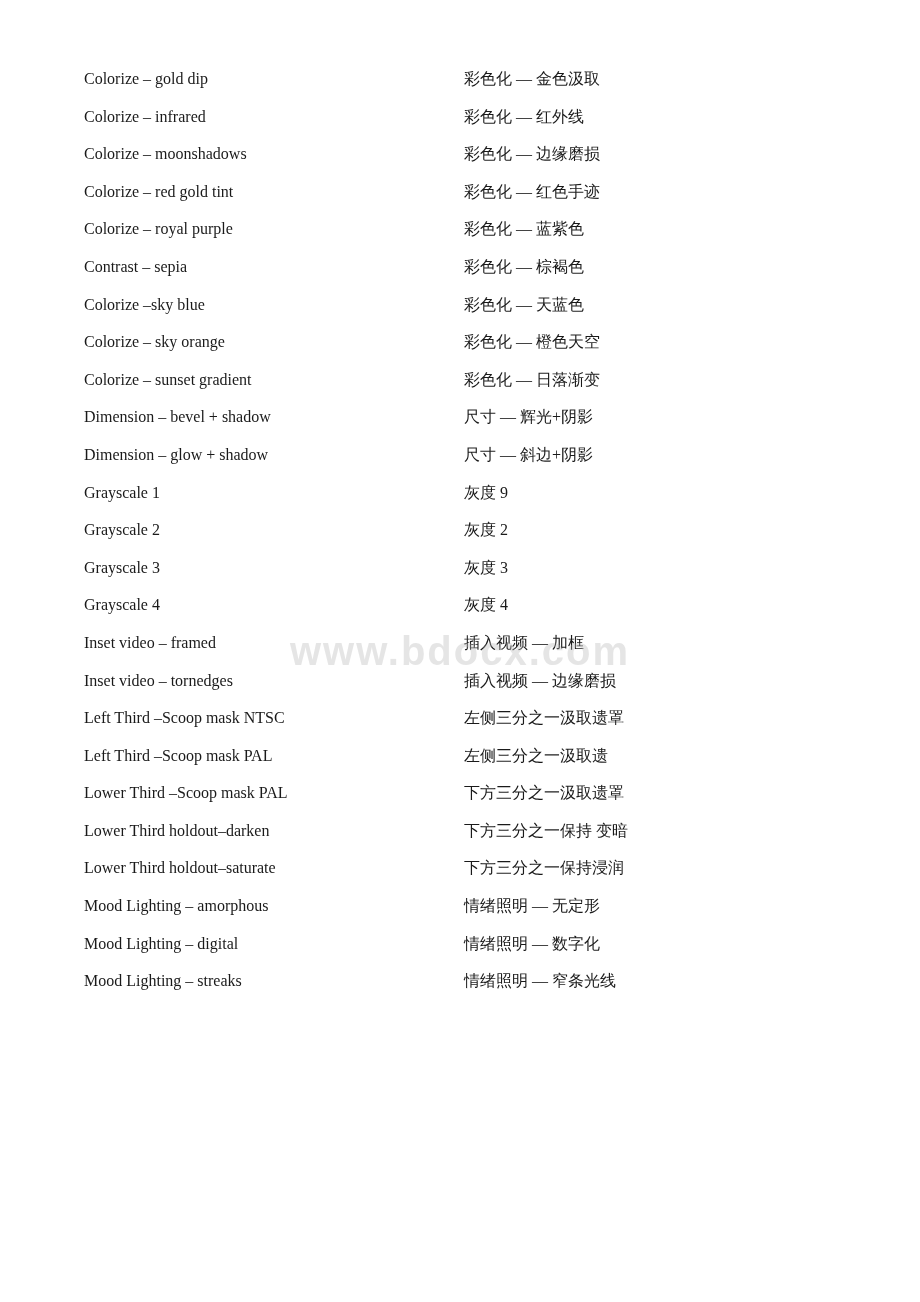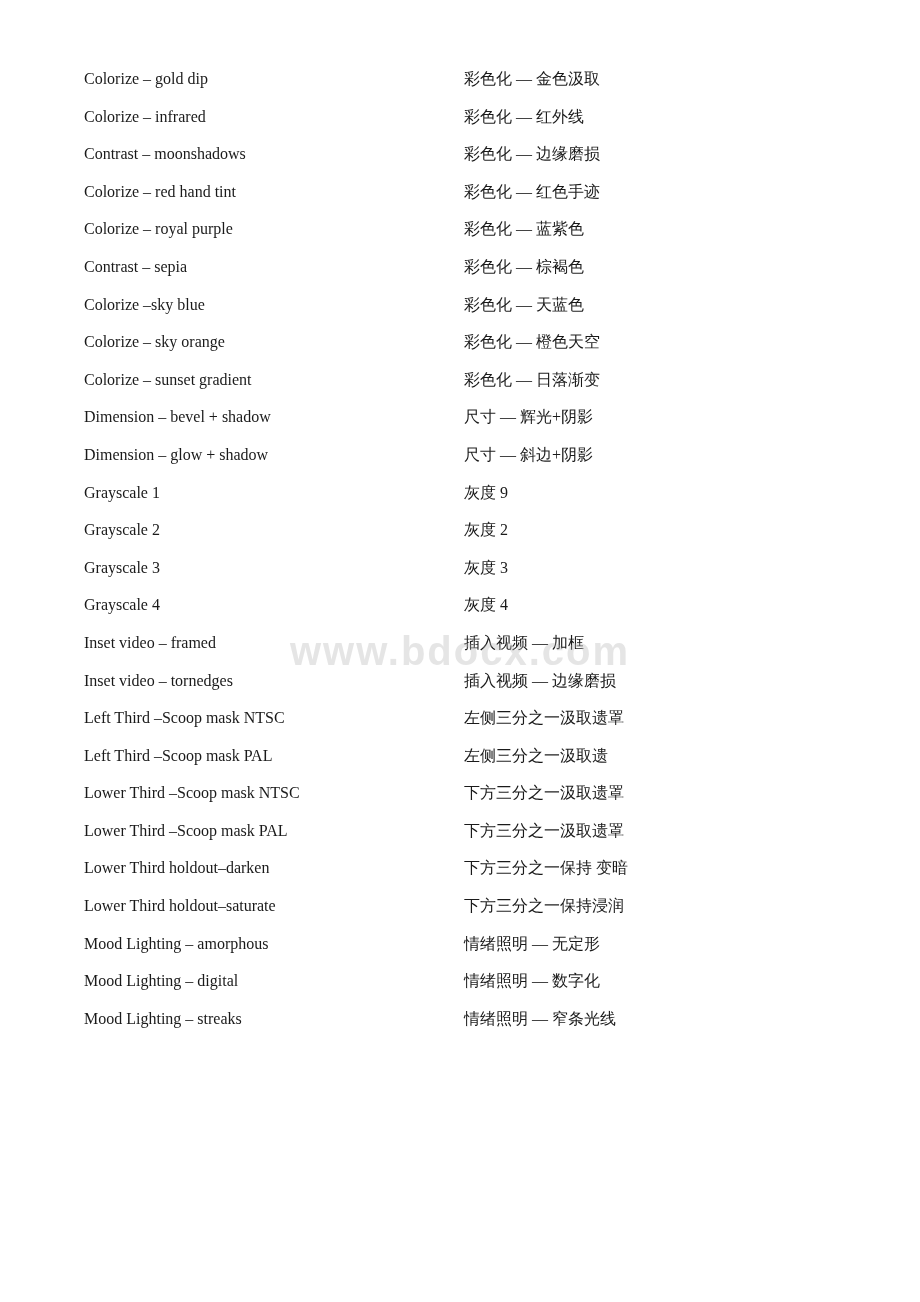--- a/index.html
+++ b/index.html
@@ -63,25 +63,25 @@
   <tbody id="table-body">
   <tr>
         <td class="col-english">Colorize – gold dip</td>
         <td class="col-chinese">彩色化 — 金色汲取</td>
       </tr>
       <tr>
         <td class="col-english">Colorize – infrared</td>
         <td class="col-chinese">彩色化 — 红外线</td>
       </tr>
       <tr>
-        <td class="col-english">Contrast – moonshadows</td>
+        <td class="col-english">Colorize – moonshadows</td>
         <td class="col-chinese">彩色化 — 边缘磨损</td>
       </tr>
       <tr>
-        <td class="col-english">Colorize – red hand tint</td>
+        <td class="col-english">Colorize – red gold tint</td>
         <td class="col-chinese">彩色化 — 红色手迹</td>
       </tr>
       <tr>
         <td class="col-english">Colorize – royal purple</td>
         <td class="col-chinese">彩色化 — 蓝紫色</td>
       </tr>
       <tr>
         <td class="col-english">Contrast – sepia</td>
         <td class="col-chinese">彩色化 — 棕褐色</td>
       </tr>
@@ -131,24 +131,20 @@
       </tr>
       <tr>
         <td class="col-english">Left Third –Scoop mask NTSC</td>
         <td class="col-chinese">左侧三分之一汲取遗罩</td>
       </tr>
       <tr>
         <td class="col-english">Left Third –Scoop mask PAL</td>
         <td class="col-chinese">左侧三分之一汲取遗</td>
       </tr>
       <tr>
-        <td class="col-english">Lower Third –Scoop mask NTSC</td>
-        <td class="col-chinese">下方三分之一汲取遗罩</td>
-      </tr>
-      <tr>
         <td class="col-english">Lower Third –Scoop mask PAL</td>
         <td class="col-chinese">下方三分之一汲取遗罩</td>
       </tr>
       <tr>
         <td class="col-english">Lower Third  holdout–darken</td>
         <td class="col-chinese">下方三分之一保持 变暗</td>
       </tr>
       <tr>
         <td class="col-english">Lower Third  holdout–saturate</td>
         <td class="col-chinese">下方三分之一保持浸润</td>

